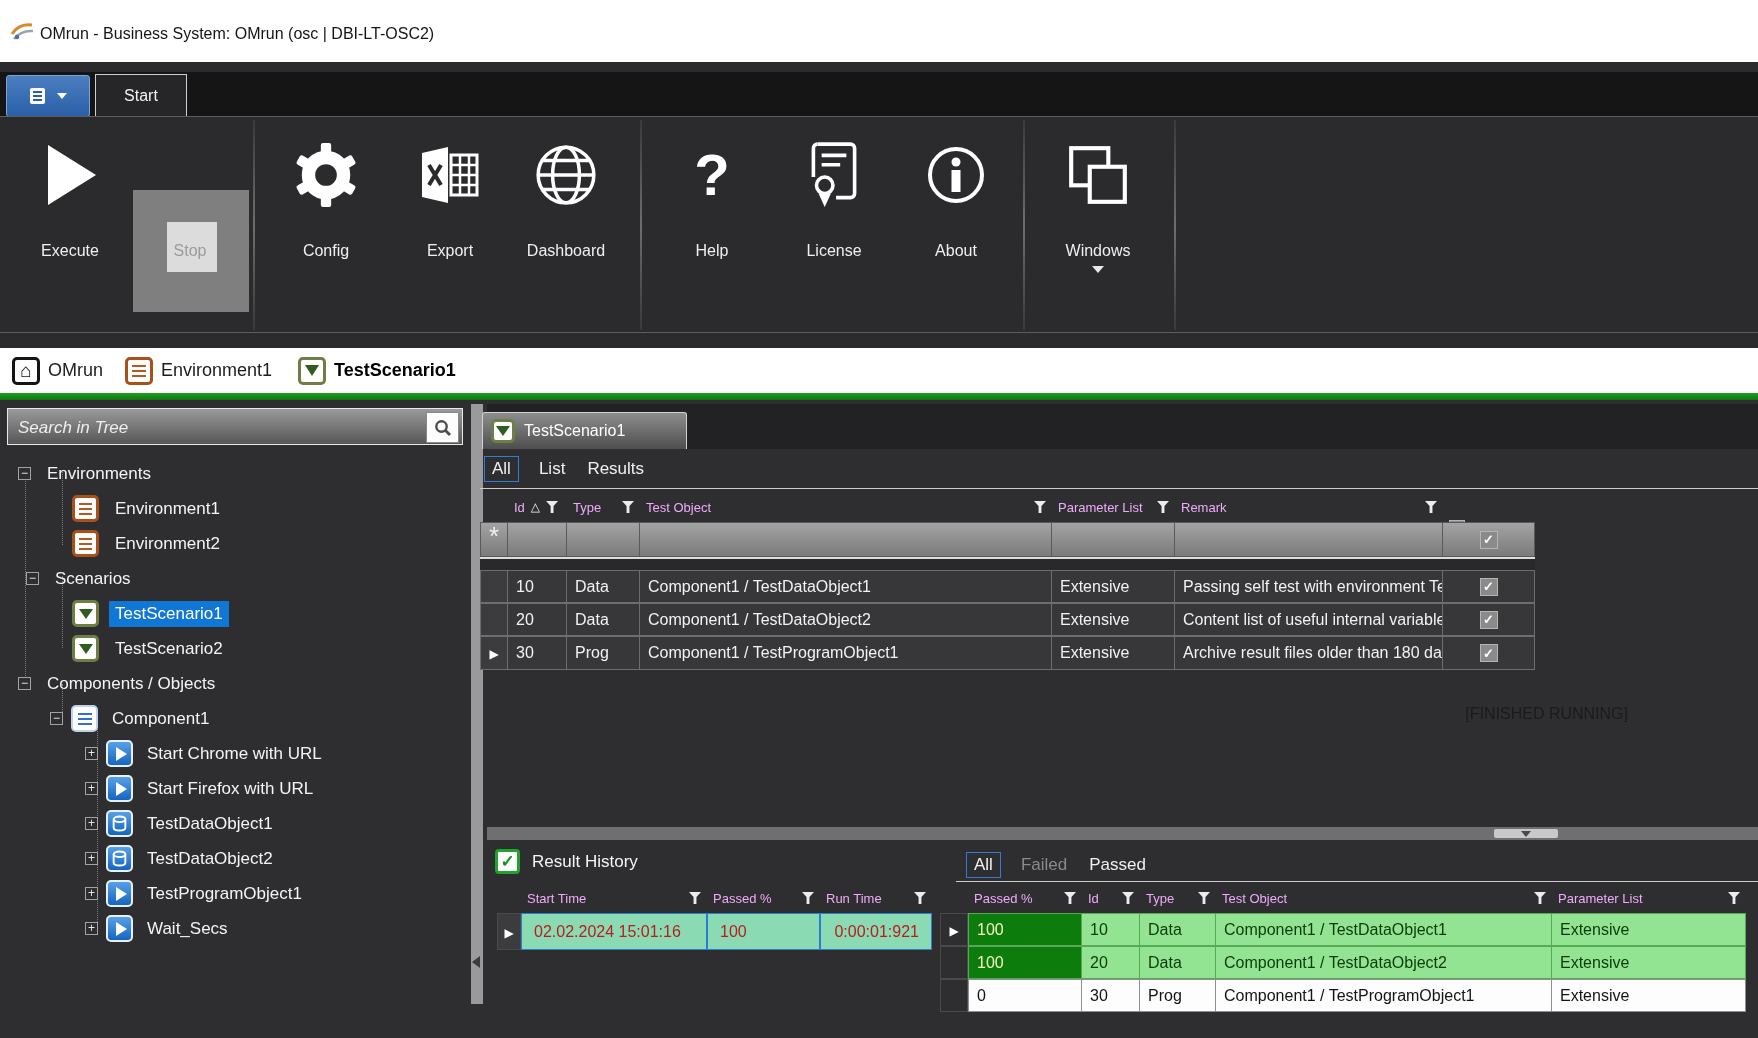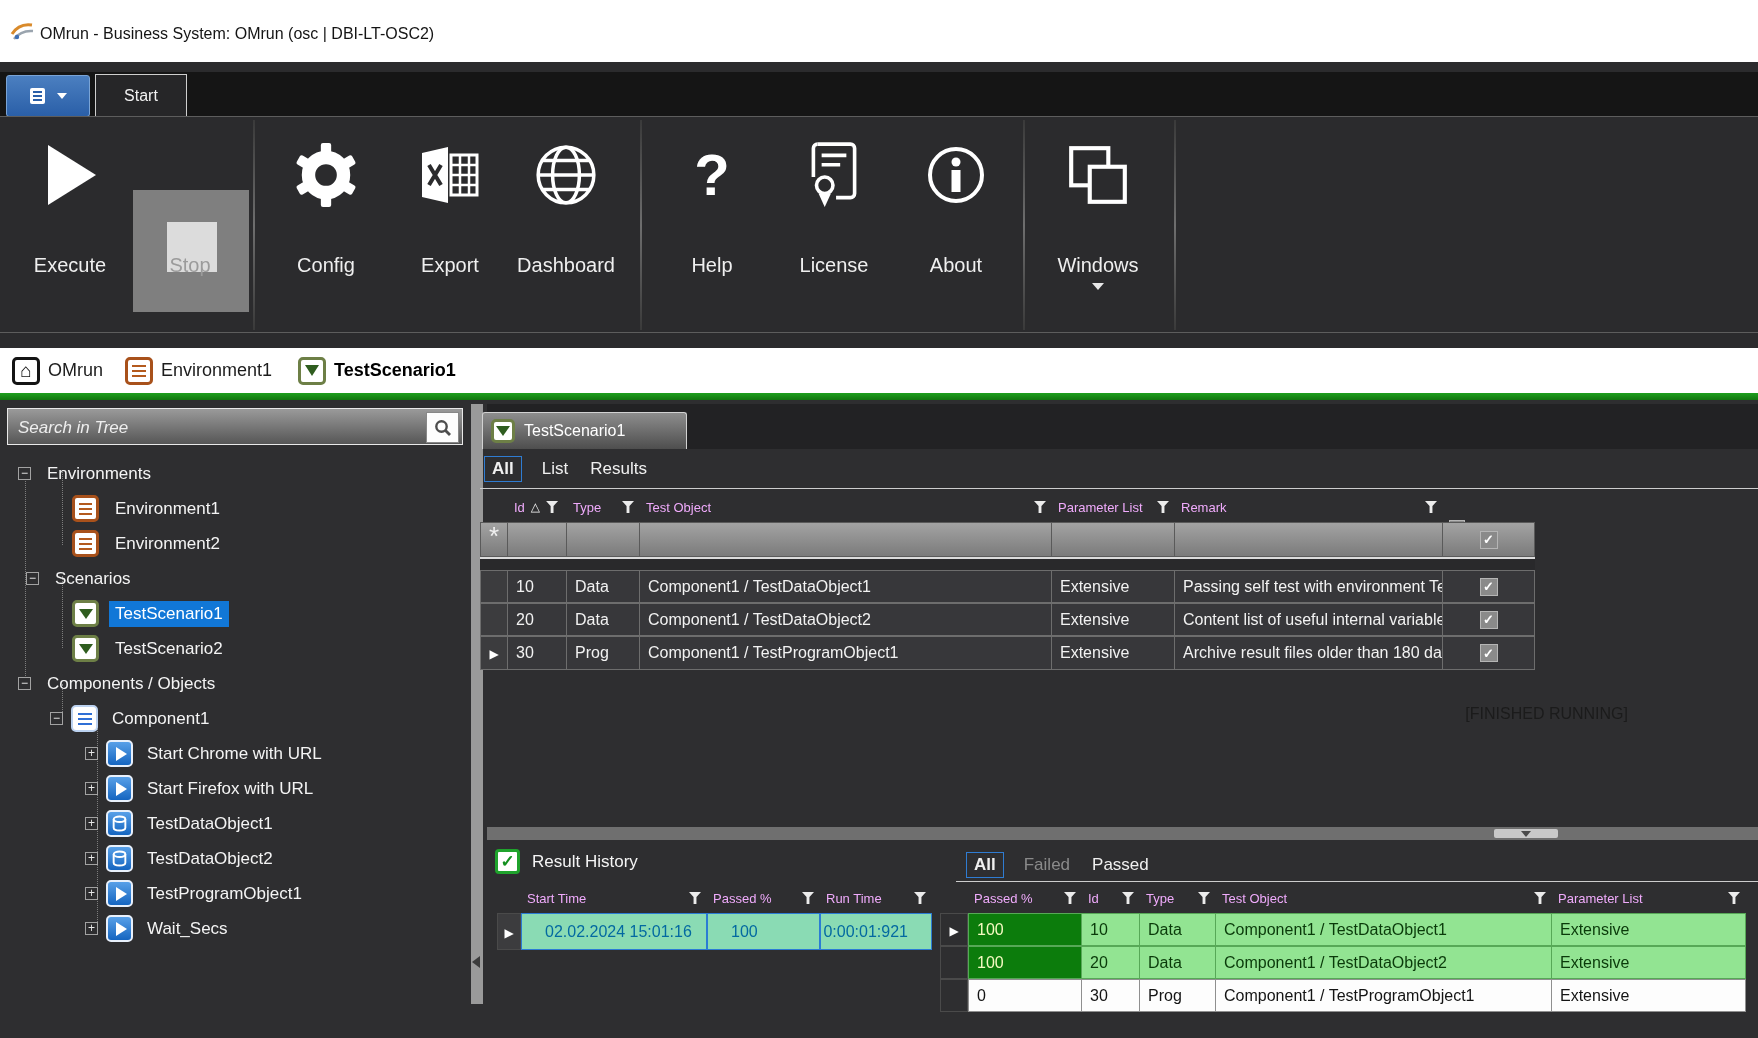--- a/index.html
+++ b/index.html
@@ -10,21 +10,21 @@
   #titlebar .title{position:absolute;left:40px;top:25px;font-size:16px;color:#141414;}
   
   #ribbon{left:0;top:62px;width:1758px;height:286px;background:#2b2b2d;}
   #tabrow{position:absolute;left:0;top:10px;width:1758px;height:44px;background:#151515;}
   #appbtn{position:absolute;left:6px;top:3px;width:82px;height:40px;background:linear-gradient(#4b7fc0,#2a5fa8);border:1px solid #7aa4d6;border-radius:3px;display:flex;align-items:center;justify-content:center;gap:6px;}
   #starttab{position:absolute;left:95px;top:2px;width:90px;height:42px;background:#262628;border:1px solid #cfcfcf;border-bottom:none;color:#f2f2f2;font-size:16px;display:flex;align-items:center;justify-content:center;}
   .ribbon-line{position:absolute;left:0;width:1758px;height:1px;background:#5d5d5d;}
   .rgroup-sep{position:absolute;top:58px;width:2px;height:210px;background:linear-gradient(#3a3a3a,#6e6e6e,#3a3a3a);}
   .rbtn{position:absolute;top:78px;width:96px;height:160px;display:flex;flex-direction:column;align-items:center;}
   .rbtn .ric{height:70px;display:flex;align-items:center;justify-content:center;}
-  .rbtn .rlabel{margin-top:44px;font-size:20px;color:#efefef;white-space:nowrap;}
+  .rbtn .rlabel{margin-top:32px;font-size:16px;color:#efefef;white-space:nowrap;}
   .rbtn.disabled .rlabel{color:#9b9b9b;}
   #stopbg{position:absolute;left:133px;top:128px;width:116px;height:122px;background:#7f7f7f;}
   #stopsq{position:absolute;left:167px;top:160px;width:50px;height:50px;background:#dcdcdc;}
   .winarrow{margin-top:6px;width:0;height:0;border-left:6px solid transparent;border-right:6px solid transparent;border-top:7px solid #e8e8e8;}
   .qglyph{font-size:58px;font-weight:bold;color:#fff;line-height:1;}
   
   #breadcrumb{left:0;top:348px;width:1758px;height:45px;background:#ffffff;display:flex;align-items:center;}
   .bc-item{display:flex;align-items:center;gap:8px;margin-left:12px;}
   .bc-label{font-size:18px;color:#1c1c1c;}
   .bc-label.bold{font-weight:bold;color:#000;}
@@ -65,21 +65,21 @@
   #vsplit .grip{position:absolute;left:5px;top:556px;width:0;height:0;border-top:6px solid transparent;border-bottom:6px solid transparent;border-right:8px solid #3c3c3c;}
   #hsplit{left:487px;top:827px;width:1271px;height:13px;background:#6f6f6f;}
   #hsplit .grip{position:absolute;left:1007px;top:2px;width:64px;height:9px;background:#c9c9c9;border-radius:2px;display:flex;align-items:center;justify-content:center;}
   #hsplit .grip::before{content:"";width:0;height:0;border-left:5px solid transparent;border-right:5px solid transparent;border-top:6px solid #4a4a4a;}
   
   #tabstrip{left:487px;top:404px;width:1271px;height:45px;background:#222224;}
   #doctab{left:482px;top:412px;width:205px;height:37px;background:linear-gradient(#8d8d8d,#4e4e4e);border:1px solid #d2d2d2;border-bottom:none;border-radius:3px 3px 0 0;display:flex;align-items:center;gap:9px;padding-left:8px;box-sizing:border-box;color:#fff;font-size:16px;}
   #doctab .tico.scn{width:24px;height:24px;}
   .viewtabs{display:flex;align-items:center;gap:18px;color:#f0f0f0;font-size:17px;}
   #mainviewtabs{left:484px;top:453px;height:32px;}
-  .vtab.active{border:1px solid #2f7cd2;padding:2px 7px;font-weight:bold;}
+  .vtab.active{border:1px solid #2f7cd2;padding:2px 7px;font-weight:normal;}
   .vtab{padding:3px 2px;}
   .vtab.dim{color:#8a8a8a;}
   .tabs-underline{position:absolute;height:1px;background:#cdcdcd;}
   
   .gheader{display:flex;color:#f0abfc;font-size:13px;}
   .gh-cell{display:flex;align-items:center;box-sizing:border-box;padding:0 6px;gap:6px;}
   .gh-cell .sp{flex:1;}
   .funnel{width:12px;height:12px;background:#ececec;clip-path:polygon(0 0,100% 0,62% 42%,62% 100%,38% 100%,38% 42%);flex:none;}
   .sortasc{color:#ececec;font-size:12px;}
   .sortasc::before{content:"△";}
@@ -91,21 +91,21 @@
   .newrow .gcell{background:linear-gradient(#a3a3a3,#7b7b7b);border-color:#5a5a5a;}
   .newrow .rowsel{background:linear-gradient(#a3a3a3,#7b7b7b);border-color:#5a5a5a;}
   .cb{width:16px;height:16px;background:#8a8a8a;border:1px solid #b5b5b5;display:flex;align-items:center;justify-content:center;flex:none;}
   .cb::before{content:"✓";color:#fff;font-size:13px;font-weight:bold;}
   .cb.small{width:14px;height:14px;}
   .sepband{position:absolute;background:#29292b;border-top:2px solid #dcdcdc;}
   
   #rh-title{left:495px;top:849px;display:flex;align-items:center;gap:12px;color:#f5f5f5;font-size:17px;}
   .bigcheck{width:25px;height:25px;background:#fff;border:3px solid #1fa32c;border-radius:4px;box-sizing:border-box;display:flex;align-items:center;justify-content:center;}
   .bigcheck::before{content:"✓";color:#14901f;font-weight:bold;font-size:17px;}
-  .hist-cell{box-sizing:border-box;border:1px solid #2b7cd4;background:#8adbb4;color:#0369a1;font-size:16px;display:flex;align-items:center;padding:0 23px;white-space:nowrap;}
+  .hist-cell{box-sizing:border-box;border:1px solid #2b7cd4;background:#8adbb4;color:#b91c1c;font-size:16px;display:flex;align-items:center;padding:0 12px;white-space:nowrap;}
   
   .res-cell{box-sizing:border-box;display:flex;align-items:center;padding:0 8px;font-size:16px;white-space:nowrap;overflow:hidden;}
   .res-row .res-cell{background:#92e492;border:1px solid #57a857;border-left:none;color:#0a3a0a;}
   .res-row .res-cell.first{border-left:1px solid #57a857;}
   .res-row .res-cell.pct{background:#0c7c0c;color:#f5fac2;}
   .res-row.failed .res-cell{background:#fdfdfd;border-color:#8f8f8f;color:#141414;}
   .res-row.failed .res-cell.pct{background:#fdfdfd;color:#141414;}
   svg{display:block;}
 </style>
 </head>

